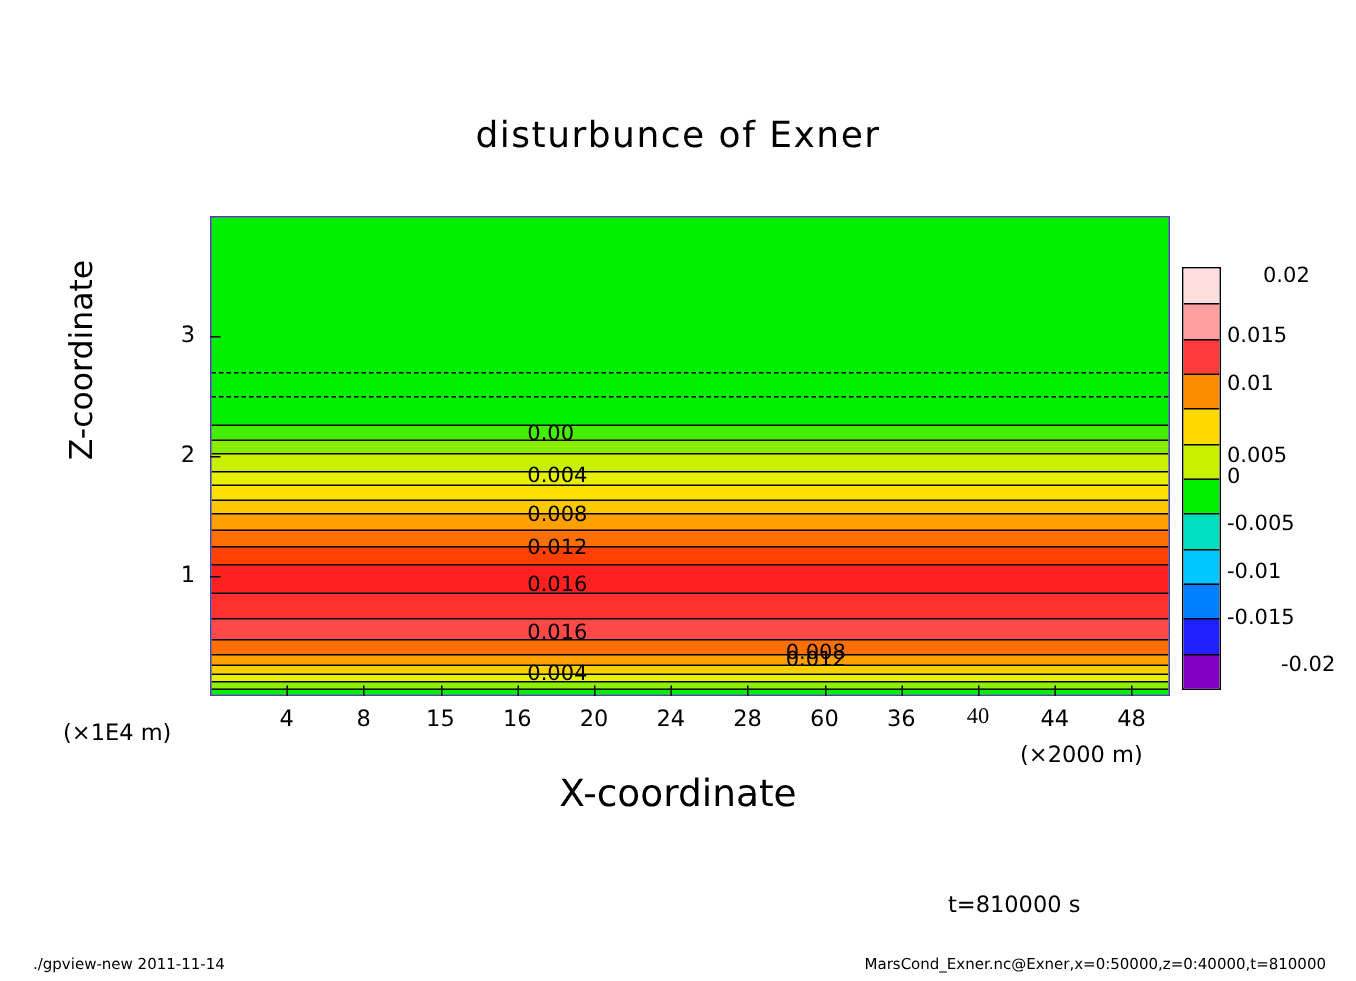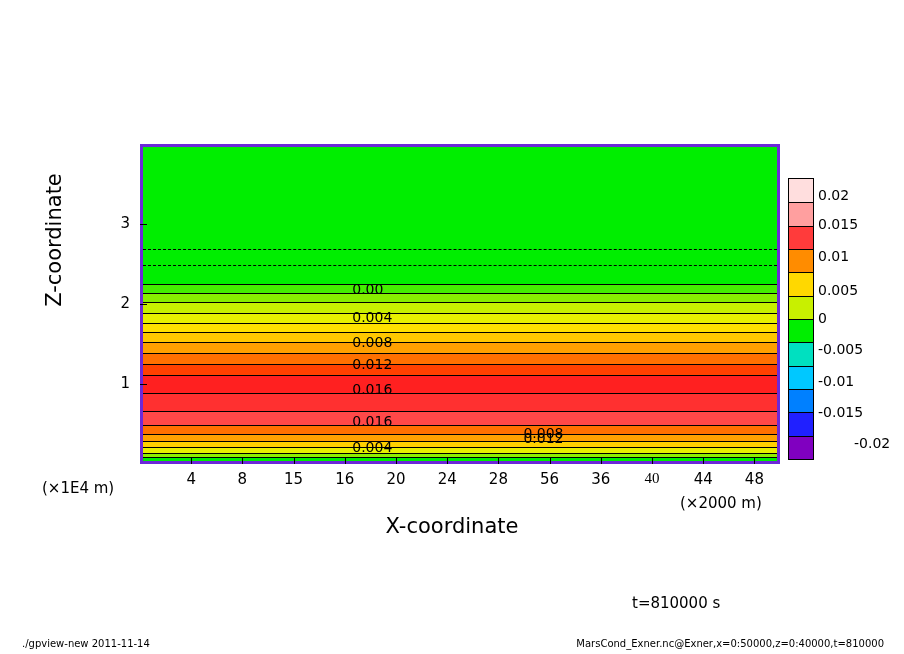--- a/index.html
+++ b/index.html
@@ -28,21 +28,21 @@
     font-size: 24px;
     letter-spacing: 1px;
   }
   
   .plot-frame {
     position: absolute;
     left: 140px;
     top: 144px;
     width: 640px;
     height: 320px;
-    border: 3px solid #6d28d9;
+    border: 1px solid #6d28d9;
     box-sizing: border-box;
     overflow: hidden;
     background: #00ee00;
   }
   .bands {
     position: absolute;
     left: 0; top: 0;
     width: 100%; height: 100%;
   }
   .band {
@@ -87,21 +87,21 @@
     position: absolute;
     font-size: 15px;
     text-align: right;
     width: 30px;
   }
   .axis-title-x {
     position: absolute;
     left: 0; top: 514px;
     width: 904px;
     text-align: center;
-    font-size: 21px;
+    font-size: 25px;
   }
   .axis-title-y {
     position: absolute;
     left: -46px;
     top: 228px;
     width: 200px;
     text-align: center;
     font-size: 21px;
     transform: rotate(-90deg);
     transform-origin: center center;
@@ -173,20 +173,21 @@
     top: 638px;
     font-size: 10px;
     text-align: right;
   }
 </style>
 </head>
 <body>
 
 <div class="root">
 
+  <div class="title">disturbunce of Exner</div>
 
   <div class="plot-frame">
     <div class="bands" id="bands">
         <div class="band" style="top: 0%; height: 39.8%; background: rgb(0, 238, 0);"></div>
         <div class="band" style="top: 39.5%; height: 4.3%; background: rgb(0, 238, 0);"></div>
         <div class="band" style="top: 43.5%; height: 3.3%; background: rgb(68, 238, 0);"></div>
         <div class="band" style="top: 46.5%; height: 3.3%; background: rgb(136, 238, 0);"></div>
         <div class="band" style="top: 49.5%; height: 3.8%; background: rgb(200, 240, 0);"></div>
         <div class="band" style="top: 53%; height: 3.3%; background: rgb(232, 240, 0);"></div>
         <div class="band" style="top: 56%; height: 3.3%; background: rgb(255, 224, 0);"></div>
@@ -248,21 +249,21 @@
       <div class="xtick-label" style="left: 293.6px; top: 470px;">15</div>
       <div class="tick" style="left: 344.8px; top: 457px; width: 1px; height: 7px;"></div>
       <div class="xtick-label" style="left: 344.8px; top: 470px;">16</div>
       <div class="tick" style="left: 396px; top: 457px; width: 1px; height: 7px;"></div>
       <div class="xtick-label" style="left: 396px; top: 470px;">20</div>
       <div class="tick" style="left: 447.2px; top: 457px; width: 1px; height: 7px;"></div>
       <div class="xtick-label" style="left: 447.2px; top: 470px;">24</div>
       <div class="tick" style="left: 498.4px; top: 457px; width: 1px; height: 7px;"></div>
       <div class="xtick-label" style="left: 498.4px; top: 470px;">28</div>
       <div class="tick" style="left: 549.6px; top: 457px; width: 1px; height: 7px;"></div>
-      <div class="xtick-label" style="left: 549.6px; top: 470px;">56</div>
+      <div class="xtick-label" style="left: 549.6px; top: 470px;">60</div>
       <div class="tick" style="left: 600.8px; top: 457px; width: 1px; height: 7px;"></div>
       <div class="xtick-label" style="left: 600.8px; top: 470px;">36</div>
       <div class="tick" style="left: 652px; top: 457px; width: 1px; height: 7px;"></div>
       <div class="xtick-label" style="left: 652px; top: 470px; font-family: Liberation Serif, serif;">40</div>
       <div class="tick" style="left: 703.2px; top: 457px; width: 1px; height: 7px;"></div>
       <div class="xtick-label" style="left: 703.2px; top: 470px;">44</div>
       <div class="tick" style="left: 754.4px; top: 457px; width: 1px; height: 7px;"></div>
       <div class="xtick-label" style="left: 754.4px; top: 470px;">48</div>
     </div>
   <div id="yticks">
@@ -301,24 +302,24 @@
         <div class="cbar-sep" style="top: 41.6667%;"></div>
         <div class="cbar-sep" style="top: 50%;"></div>
         <div class="cbar-sep" style="top: 58.3333%;"></div>
         <div class="cbar-sep" style="top: 66.6667%;"></div>
         <div class="cbar-sep" style="top: 75%;"></div>
         <div class="cbar-sep" style="top: 83.3333%;"></div>
         <div class="cbar-sep" style="top: 91.6667%;"></div>
       </div>
   </div>
   <div id="cbar-labels">
-      <div class="cbar-label" style="top: 187px;">0.02</div>
+      <div class="cbar-label" style="top: 176px; margin-left: 24px;">0.02</div>
       <div class="cbar-label" style="top: 216.25px;">0.015</div>
       <div class="cbar-label" style="top: 247.5px;">0.01</div>
-      <div class="cbar-label" style="top: 282px;">0.005</div>
+      <div class="cbar-label" style="top: 296px;">0.005</div>
       <div class="cbar-label" style="top: 310px;">0</div>
       <div class="cbar-label" style="top: 341.25px;">-0.005</div>
       <div class="cbar-label" style="top: 372.5px;">-0.01</div>
       <div class="cbar-label" style="top: 403.75px;">-0.015</div>
       <div class="cbar-label" style="top: 435px; margin-left: 36px;">-0.02</div>
     </div>
 
   <div class="time-label">t=810000 s</div>
 
   <div class="footer-left">./gpview-new   2011-11-14</div>

